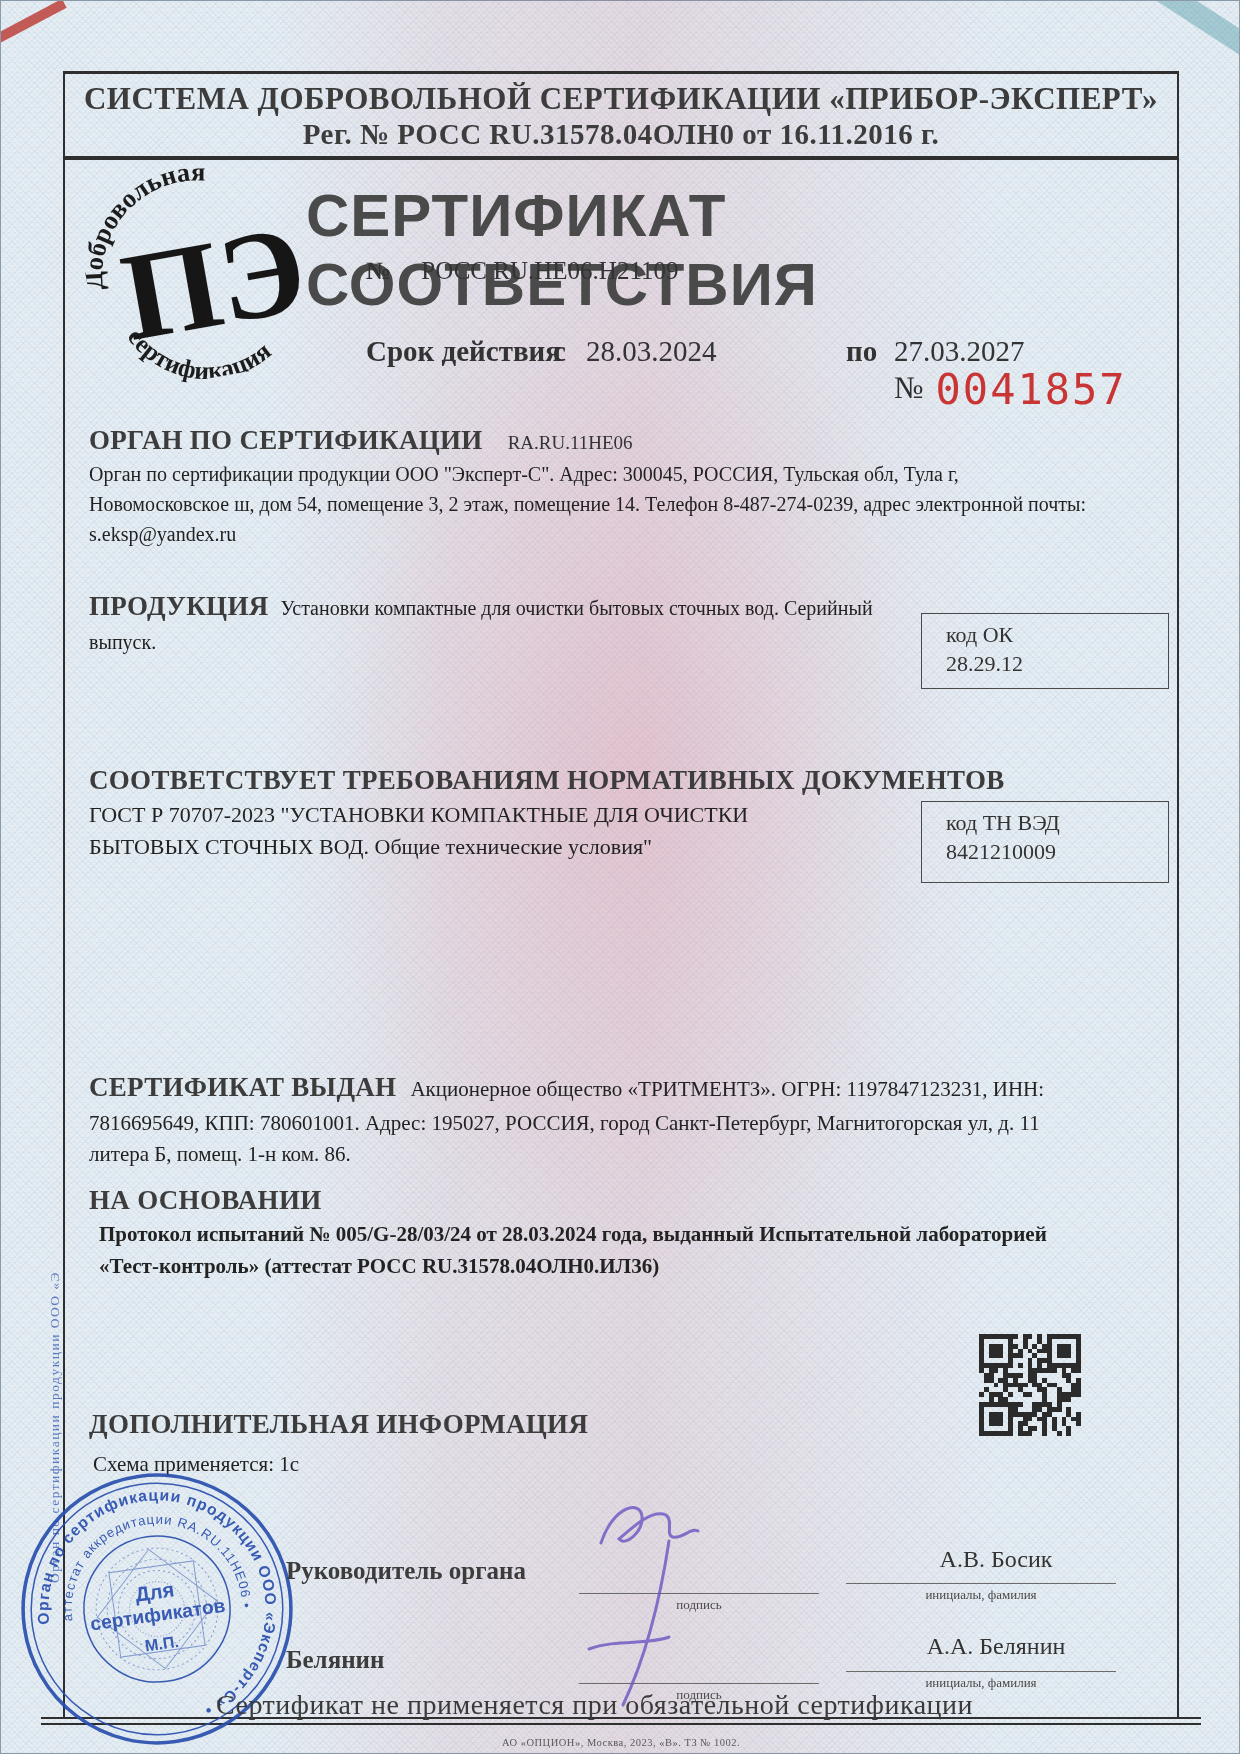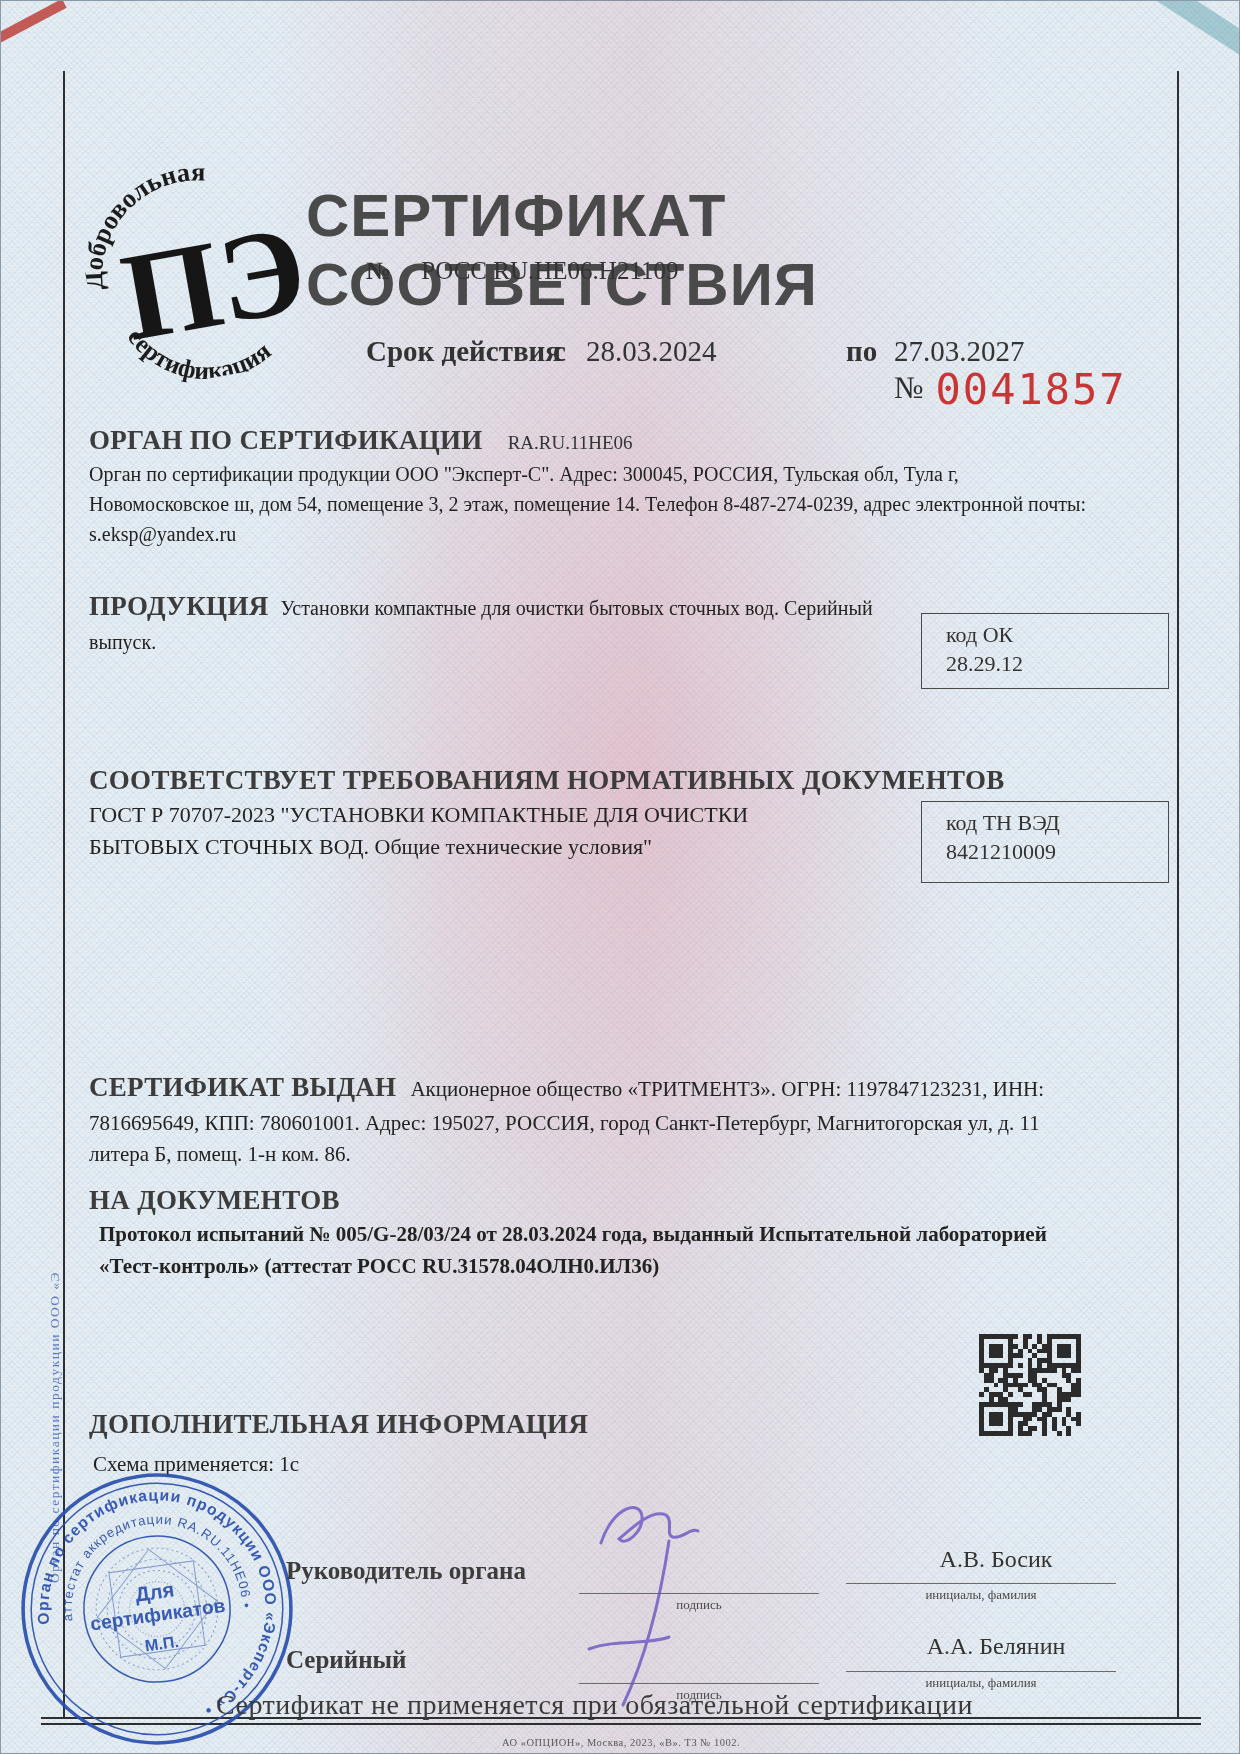--- a/index.html
+++ b/index.html
@@ -60,20 +60,24 @@
 <div class="page">
 
   <div class="corner-red"></div>
   <div class="corner-teal"></div>
 
   <div class="frame-v" style="left:62px;"></div>
   <div class="frame-v" style="left:1176px;"></div>
   <div class="hline" style="left:40px;top:1716px;width:1160px;border-top-width:2.5px;"></div>
   <div class="hline" style="left:40px;top:1722px;width:1160px;border-top-width:2px;"></div>
 
+  <div class="header-band">
+    <div class="l1">СИСТЕМА ДОБРОВОЛЬНОЙ СЕРТИФИКАЦИИ «ПРИБОР-ЭКСПЕРТ»</div>
+    <div class="l2">Рег. № РОСС RU.31578.04ОЛН0 от 16.11.2016 г.</div>
+  </div>
 
   <div class="logo">
     <svg width="216" height="212" viewBox="0 0 200 200">
       <defs>
         <path id="arcTop" d="M 12 100 A 90 90 0 0 1 182 62"></path>
         <path id="arcBot" d="M 26 148 A 92 92 0 0 0 196 142"></path>
       </defs>
       <text font-family="Liberation Serif,serif" font-size="25" font-weight="bold" fill="#1c1c1c">
         <textPath href="#arcTop">Добровольная</textPath>
       </text>
@@ -119,21 +123,21 @@
   <div class="code-box" style="top:800px;height:82px;">
     <div>код ТН ВЭД</div>
     <div class="cv">8421210009</div>
   </div>
 
 
   <div class="abs body-t" style="left:88px;top:1066px;width:1000px;">
     <span class="sec-h" style="margin-right:14px;">СЕРТИФИКАТ ВЫДАН</span><span>Акционерное общество «ТРИТМЕНТЗ». ОГРН: 1197847123231, ИНН: 7816695649, КПП: 780601001. Адрес: 195027, РОССИЯ, город Санкт-Петербург, Магнитогорская ул, д. 11 литера Б, помещ. 1-н ком. 86.</span>
   </div>
 
-  <div class="abs sec-h" style="left:88px;top:1184px;">НА ДОКУМЕНТОВ</div>
+  <div class="abs sec-h" style="left:88px;top:1184px;">НА ОСНОВАНИИ</div>
   <div class="abs body-t" style="left:98px;top:1218px;width:1010px;font-weight:bold;">Протокол испытаний № 005/G-28/03/24 от 28.03.2024 года, выданный Испытательной лабораторией «Тест-контроль» (аттестат РОСС RU.31578.04ОЛН0.ИЛ36)</div>
 
   <div class="qr">
     <svg id="qr-svg" width="102" height="102" viewBox="0 0 21 21" style="shape-rendering:crispEdges;">
         <rect x="0" y="0" width="1" height="1" fill="#2b2b2b"></rect>
         <rect x="1" y="0" width="1" height="1" fill="#2b2b2b"></rect>
         <rect x="2" y="0" width="1" height="1" fill="#2b2b2b"></rect>
         <rect x="3" y="0" width="1" height="1" fill="#2b2b2b"></rect>
         <rect x="4" y="0" width="1" height="1" fill="#2b2b2b"></rect>
         <rect x="5" y="0" width="1" height="1" fill="#2b2b2b"></rect>
@@ -416,21 +420,21 @@
     </svg>
   </div>
 
   <div class="role" style="left:285px;top:1556px;">Руководитель органа</div>
   <div class="sig-line" style="left:578px;top:1592px;width:240px;"></div>
   <div class="cap" style="left:578px;top:1596px;width:240px;">подпись</div>
   <div class="sig-name" style="left:880px;top:1545px;width:230px;">А.В. Босик</div>
   <div class="sig-line" style="left:845px;top:1582px;width:270px;"></div>
   <div class="cap" style="left:845px;top:1586px;width:270px;">инициалы, фамилия</div>
 
-  <div class="role" style="left:285px;top:1645px;">Серийный</div>
+  <div class="role" style="left:285px;top:1645px;">Белянин</div>
   <div class="sig-line" style="left:578px;top:1682px;width:240px;"></div>
   <div class="cap" style="left:578px;top:1686px;width:240px;">подпись</div>
   <div class="sig-name" style="left:880px;top:1632px;width:230px;">А.А. Белянин</div>
   <div class="sig-line" style="left:845px;top:1670px;width:270px;"></div>
   <div class="cap" style="left:845px;top:1674px;width:270px;">инициалы, фамилия</div>
 
   <svg class="sig-strokes">
     <g stroke="#6a55c2" stroke-width="3" fill="none" stroke-linecap="round" opacity="0.8">
       <path d="M600 1542 C 612 1505, 640 1498, 641 1516 C 642 1530, 625 1546, 618 1538 C 634 1524, 652 1508, 665 1514 C 673 1520, 664 1534, 672 1536 C 682 1538, 690 1526, 697 1530"></path>
       <path d="M 668 1540 C 662 1580, 650 1645, 622 1704"></path>

